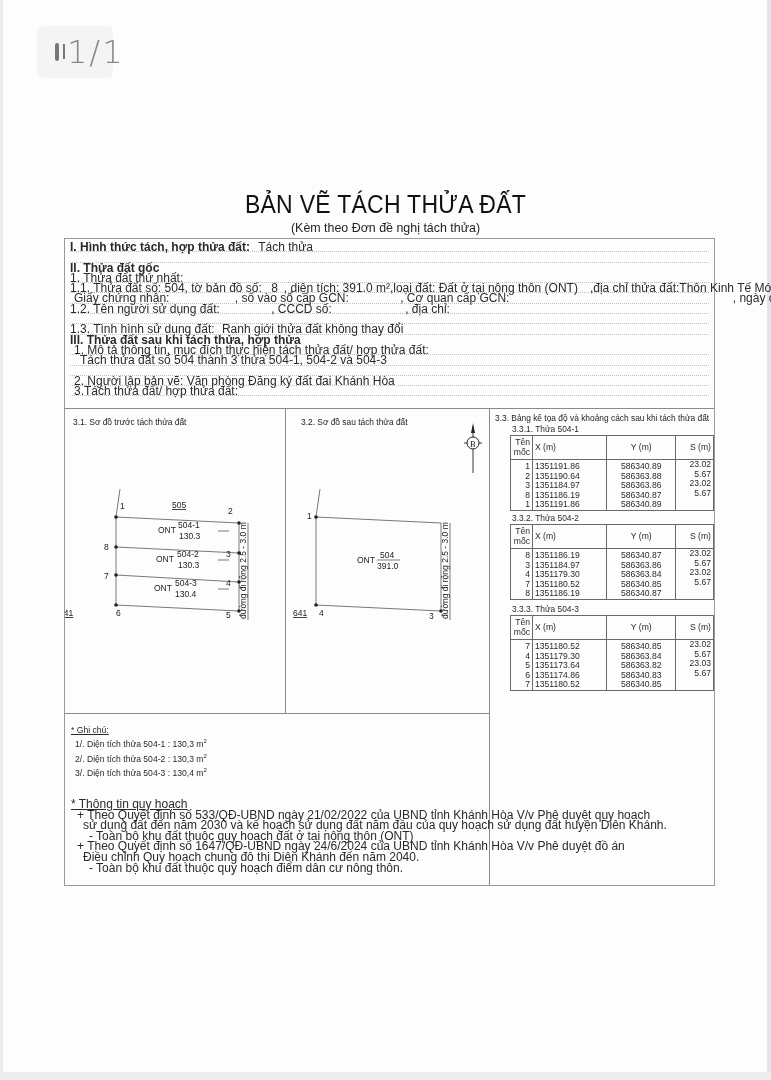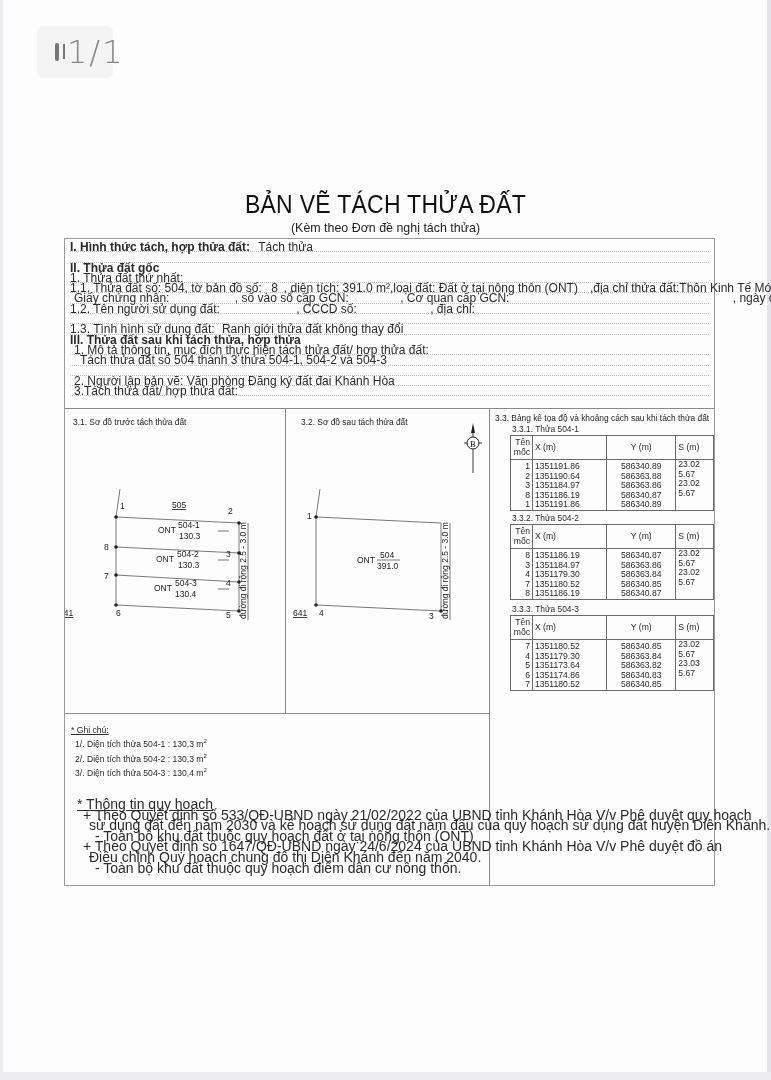--- a/index.html
+++ b/index.html
@@ -35,25 +35,25 @@
   .sec-label { position: absolute; font-size: 8.4px; color: #222; white-space: nowrap; }
 
   .coord-title { position: absolute; font-size: 8.4px; white-space: nowrap; }
   table.coords { position: absolute; border-collapse: collapse; font-size: 8.6px; line-height: 9.5px; }
   table.coords th { border: 1px solid #6a6a6a; font-weight: normal; height: 24px; padding: 0 2px; }
   table.coords td { border-left: 1px solid #6a6a6a; border-right: 1px solid #6a6a6a; padding: 0 2px; vertical-align: top; }
   table.coords tbody { border-bottom: 1px solid #6a6a6a; }
   .c-id { width: 22px; text-align: right; }
   .c-x { width: 75px; text-align: left; }
   .c-y { width: 70px; text-align: center; }
-  .c-s { width: 38px; text-align: left; }
+  .c-s { width: 38px; text-align: right; }
   .s-stack { padding-top: 4px; }
 
   .notes { position: absolute; left: 6px; top: 486px; font-size: 8.6px; line-height: 11.4px; white-space: nowrap; }
-  .plan { position: absolute; left: 12px; top: 560px; font-size: 14px; line-height: 10.6px; white-space: nowrap; }
+  .plan { position: absolute; left: 6px; top: 560px; font-size: 12px; line-height: 10.6px; white-space: nowrap; }
   .u { text-decoration: underline; }
   sup { font-size: 6px; }
 
   .drawing { position: absolute; }
   .lbl { font-family: "Liberation Sans", sans-serif; font-size: 8.5px; fill: #222; }
 </style>
 </head>
 <body>
 
 <div class="viewer-frame"></div>
@@ -87,21 +87,21 @@
       <span>Đất ở tại nông thôn (ONT)</span><span style="margin-left:12px">,địa chỉ thửa đất:</span><span>Thôn Kinh Tế Mới, xã Suối Tiên, huyện Diên Khánh</span>
     </div>
     <div class="line dotted ind1">
       <span>Giấy chứng nhận:</span>
       <span style="margin-left:62px">, số vào sổ cấp GCN:</span>
       <span style="margin-left:48px">, Cơ quan cấp GCN:</span>
       <span style="margin-left:220px">, ngày cấp:</span>
     </div>
     <div class="line dotted">
       <span>1.2. Tên người sử dụng đất:</span>
-      <span style="margin-left:73px">, CCCD số:</span>
+      <span style="margin-left:48px">, CCCD số:</span>
       <span style="margin-left:70px">, địa chỉ:</span>
     </div>
     <div class="line dotted"></div>
     <div class="line dotted">
       <span>1.3. Tình hình sử dụng đất:</span>
       <span style="margin-left:4px">Ranh giới thửa đất không thay đổi</span>
     </div>
     <div class="line"><span class="b">III. Thửa đất sau khi tách thửa, hợp thửa</span></div>
     <div class="line dotted ind1">1. Mô tả thông tin, mục đích thực hiện tách thửa đất/ hợp thửa đất:</div>
     <div class="line dotted ind2">Tách thửa đất số 504 thành 3 thửa 504-1, 504-2 và 504-3</div>

